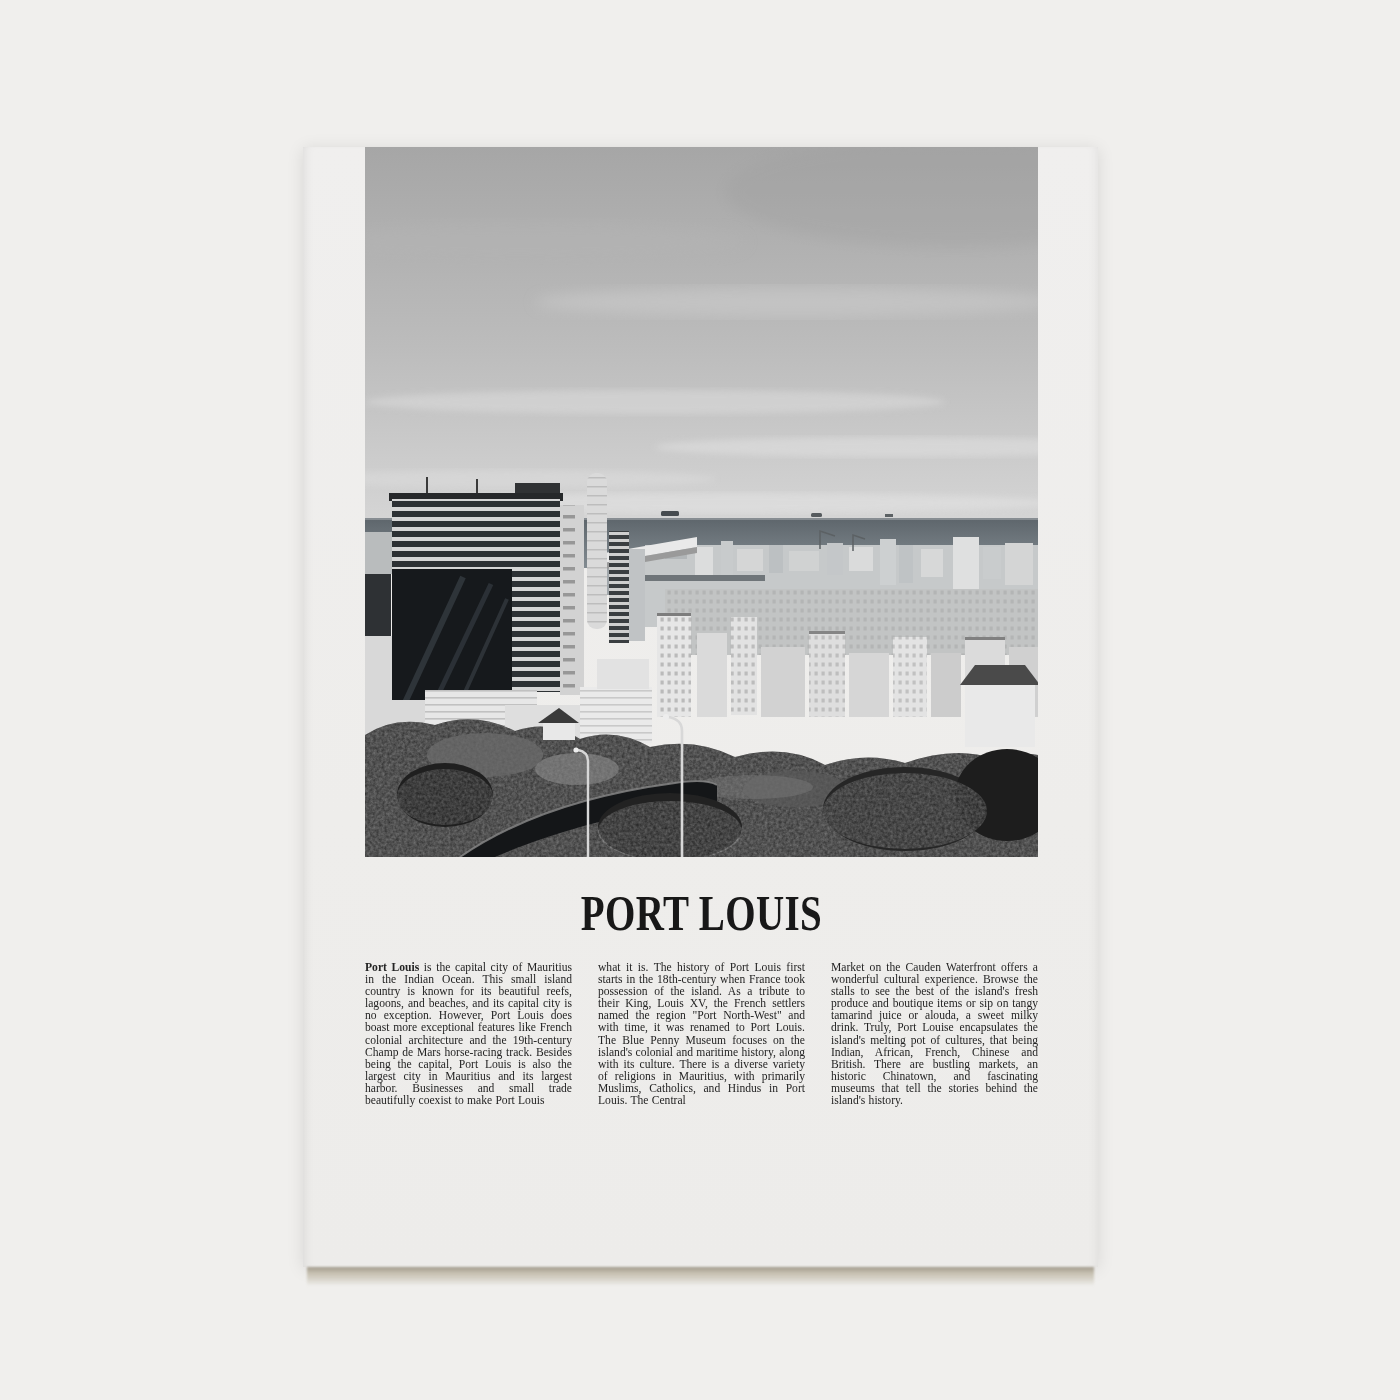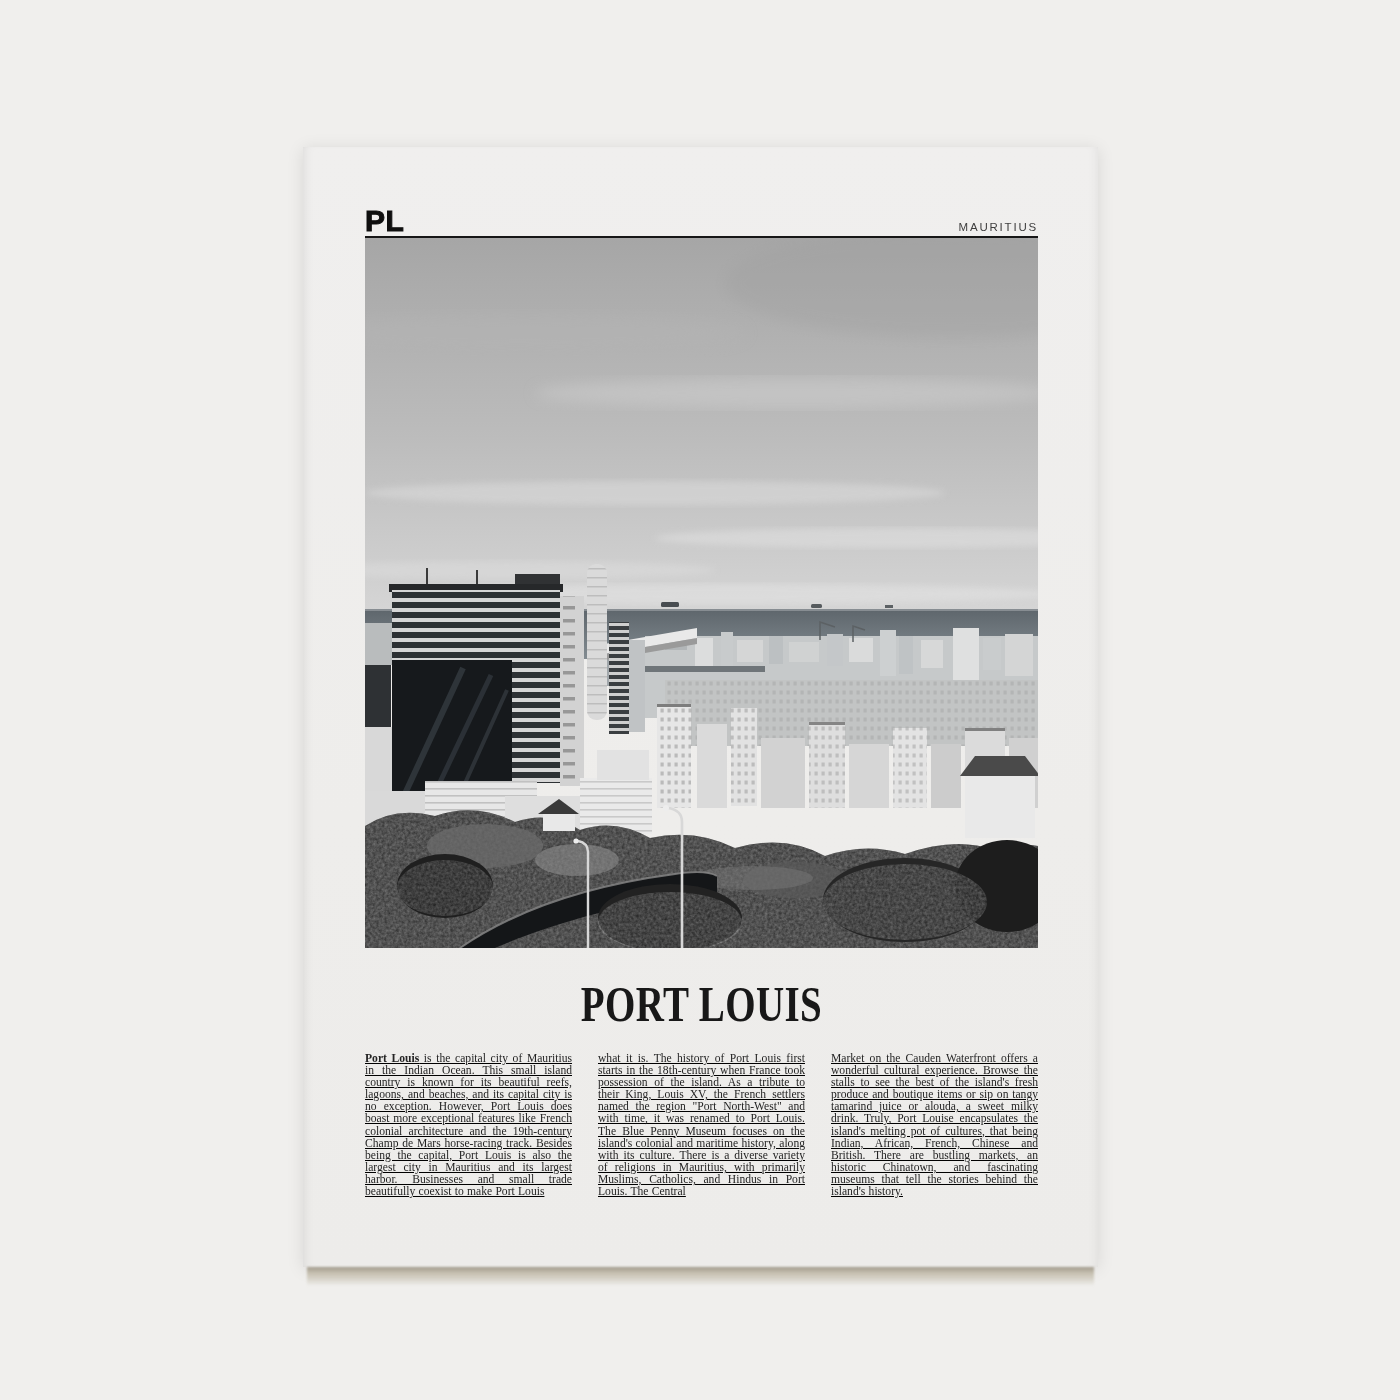--- a/index.html
+++ b/index.html
@@ -32,37 +32,33 @@
   }
   .country {
     font-family:"Liberation Sans", sans-serif; font-size:11.5px;
     letter-spacing:1.8px; color:#3e3e3e; padding-bottom:1px;
   }
   .photo svg { display:block; }
   .title {
     margin-top:31px; text-align:center; font-weight:bold; font-size:50px;
     line-height:1; letter-spacing:.5px; color:#181818; transform:scaleX(.78);
   }
-  .article { margin-top:12px; display:flex; gap:26px;text-decoration:underline; }
+  .article { margin-top:12px; display:flex; gap:26px; }
   .colp {
     flex:1; text-align:justify; font-size:11.6px; line-height:12.15px;
     color:#242424; word-spacing:.4px;
   }
   .lead { font-weight:bold; }
 </style>
 </head>
 <body style="background: rgb(240, 239, 237);">
 
 <div class="poster">
   <div class="content">
 
-    <div class="header">
-      <div class="monogram">PL</div>
-      <div class="country">MAURITIUS</div>
-    </div>
 
     <div class="photo">
       <svg width="673" height="710" viewBox="0 0 673 710" xmlns="http://www.w3.org/2000/svg">
         <defs>
           <linearGradient id="skyGrad" x1="0" y1="0" x2="0" y2="1">
             <stop offset="0" stop-color="#a6a6a6"></stop>
             <stop offset="0.5" stop-color="#bcbcbc"></stop>
             <stop offset="0.85" stop-color="#d0d0d0"></stop>
             <stop offset="1" stop-color="#d9d9d9"></stop>
           </linearGradient>

